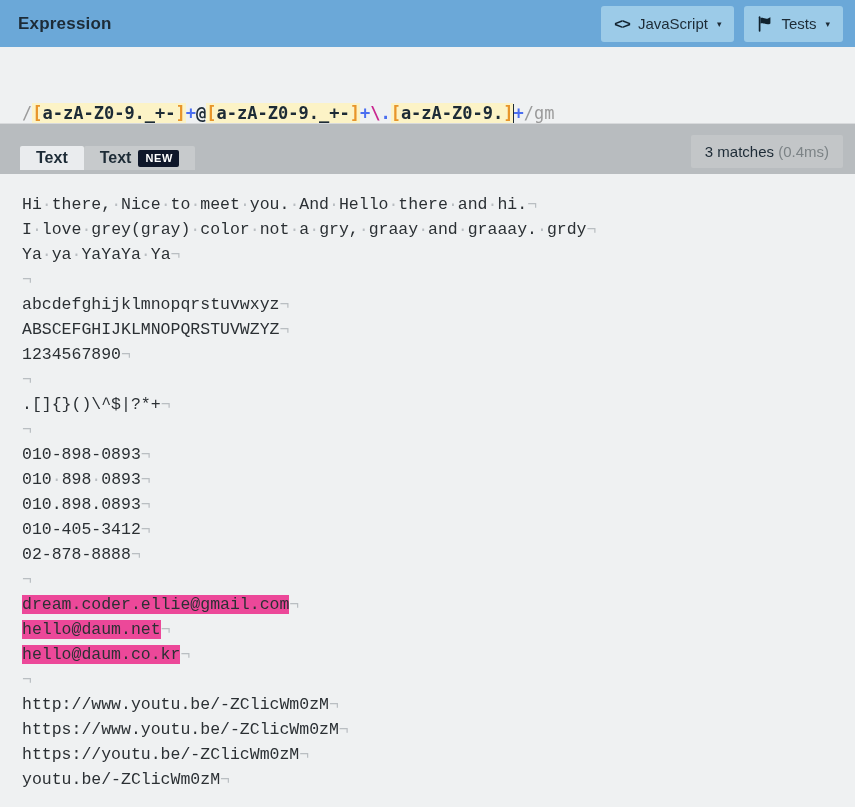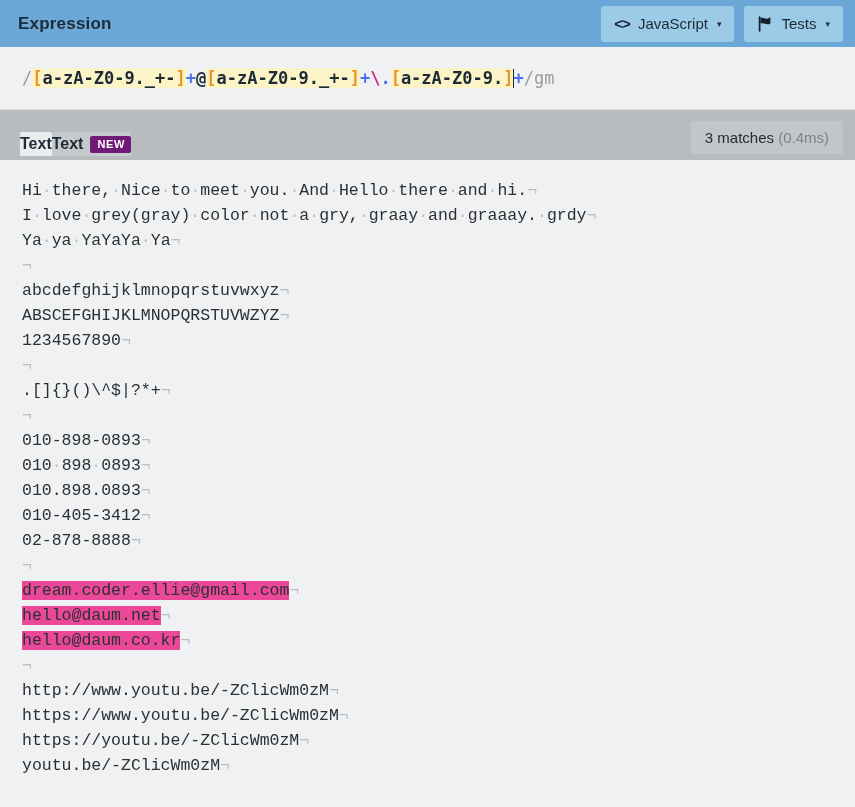--- a/index.html
+++ b/index.html
@@ -69,24 +69,24 @@
     font-weight: bold;
     font-size: 15px;
     letter-spacing: -1px;
     color: #11222e;
   }
   .icon-flag svg { display: block; }
 
   
   .expr-wrap {
     flex: none;
-    height: 62px;
+    height: 76px;
     background: #eff1f2;
     display: flex;
-    align-items: center;
+    align-items: flex-end;
     padding: 0 22px;
     box-sizing: border-box;
   }
   .expr {
     font-family: "DejaVu Sans Mono", monospace;
     font-size: 17px;
     font-weight: bold;
     white-space: pre;
     line-height: 1.2;
     letter-spacing: 0;
@@ -125,32 +125,32 @@
     display: flex;
     align-items: flex-end;
     height: 100%;
     padding-bottom: 4px;
   }
   .tab {
     height: 24px;
     display: flex;
     align-items: center;
     gap: 7px;
-    padding: 0 0;
+    padding: 0 16px;
     font-size: 16px;
     font-weight: bold;
     color: #1d2b36;
     cursor: pointer;
     box-sizing: border-box;
     border-radius: 2px 2px 0 0;
   }
   .tab.active { background: #eaecee; }
   .tab.inactive { background: #c7cacc; }
   .badge-new {
-    background: #701a75;
+    background: #0f172a;
     color: #ffffff;
     font-size: 11px;
     font-weight: bold;
     letter-spacing: .6px;
     padding: 3px 6px 3px 7px;
     border-radius: 2px;
     line-height: 1;
   }
   .matches {
     background: #c3c6c8;

